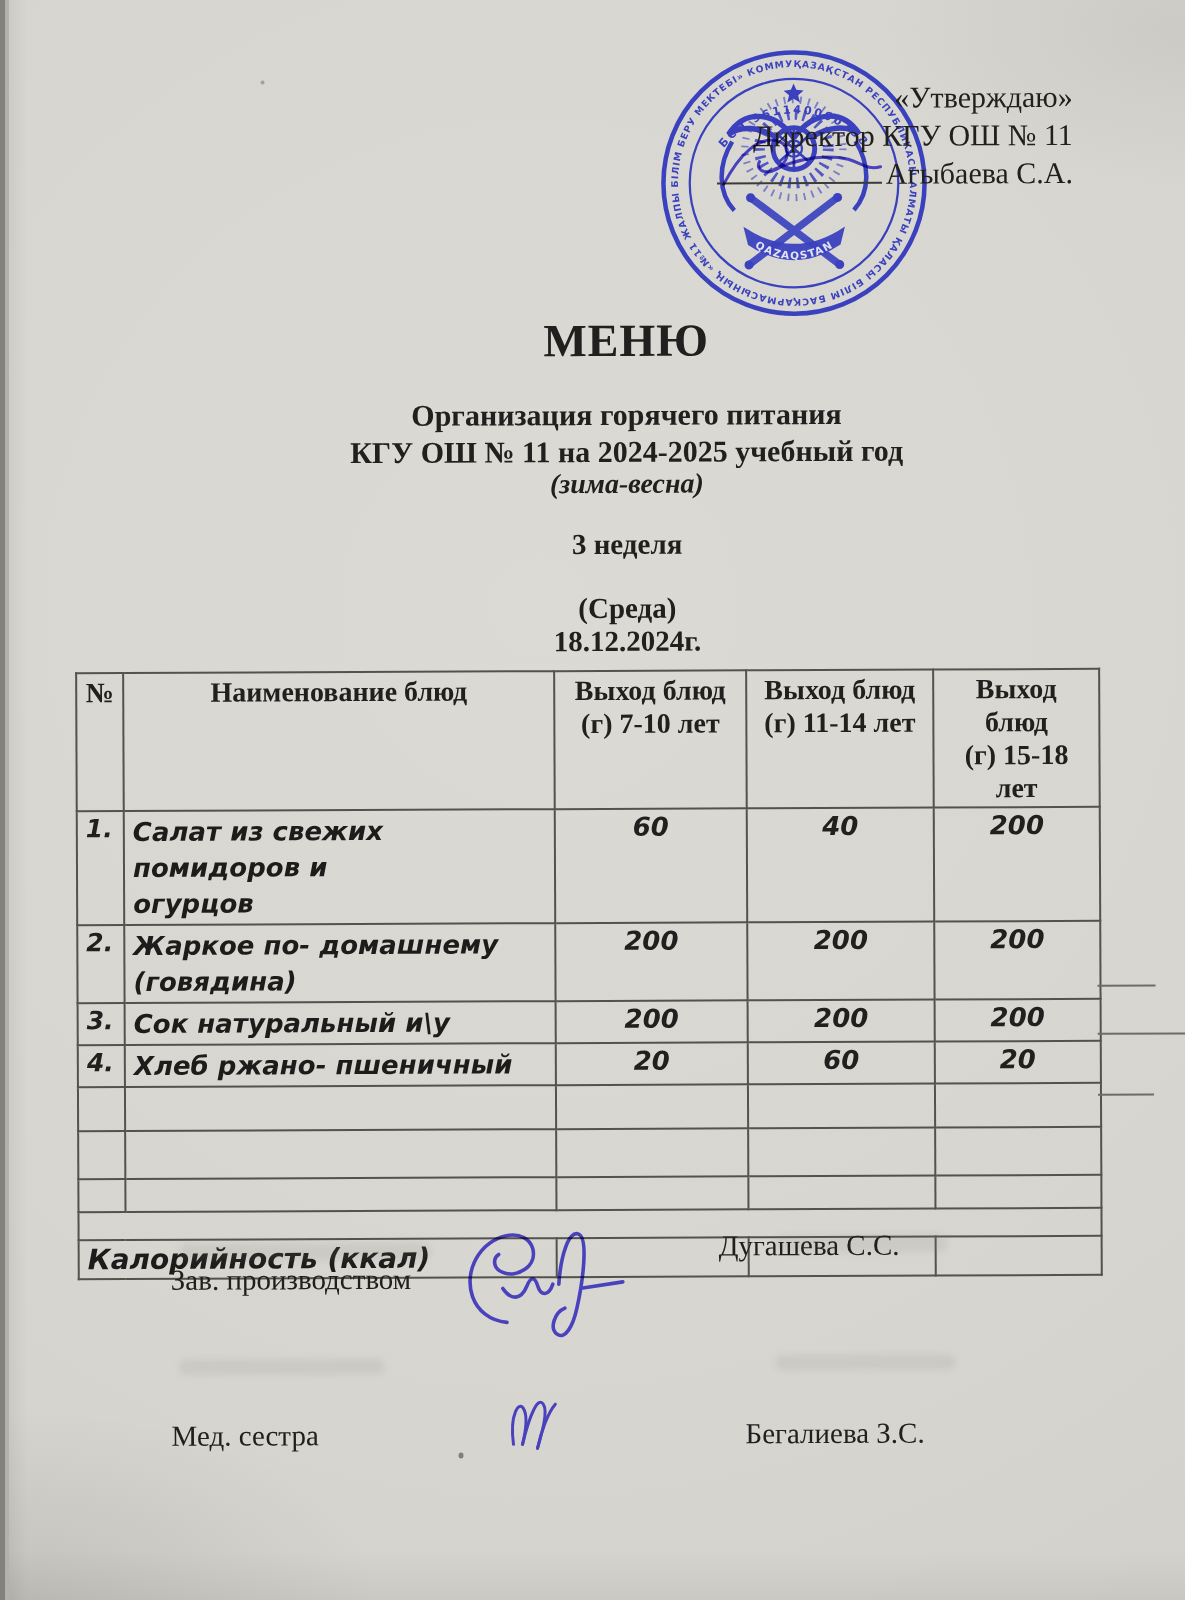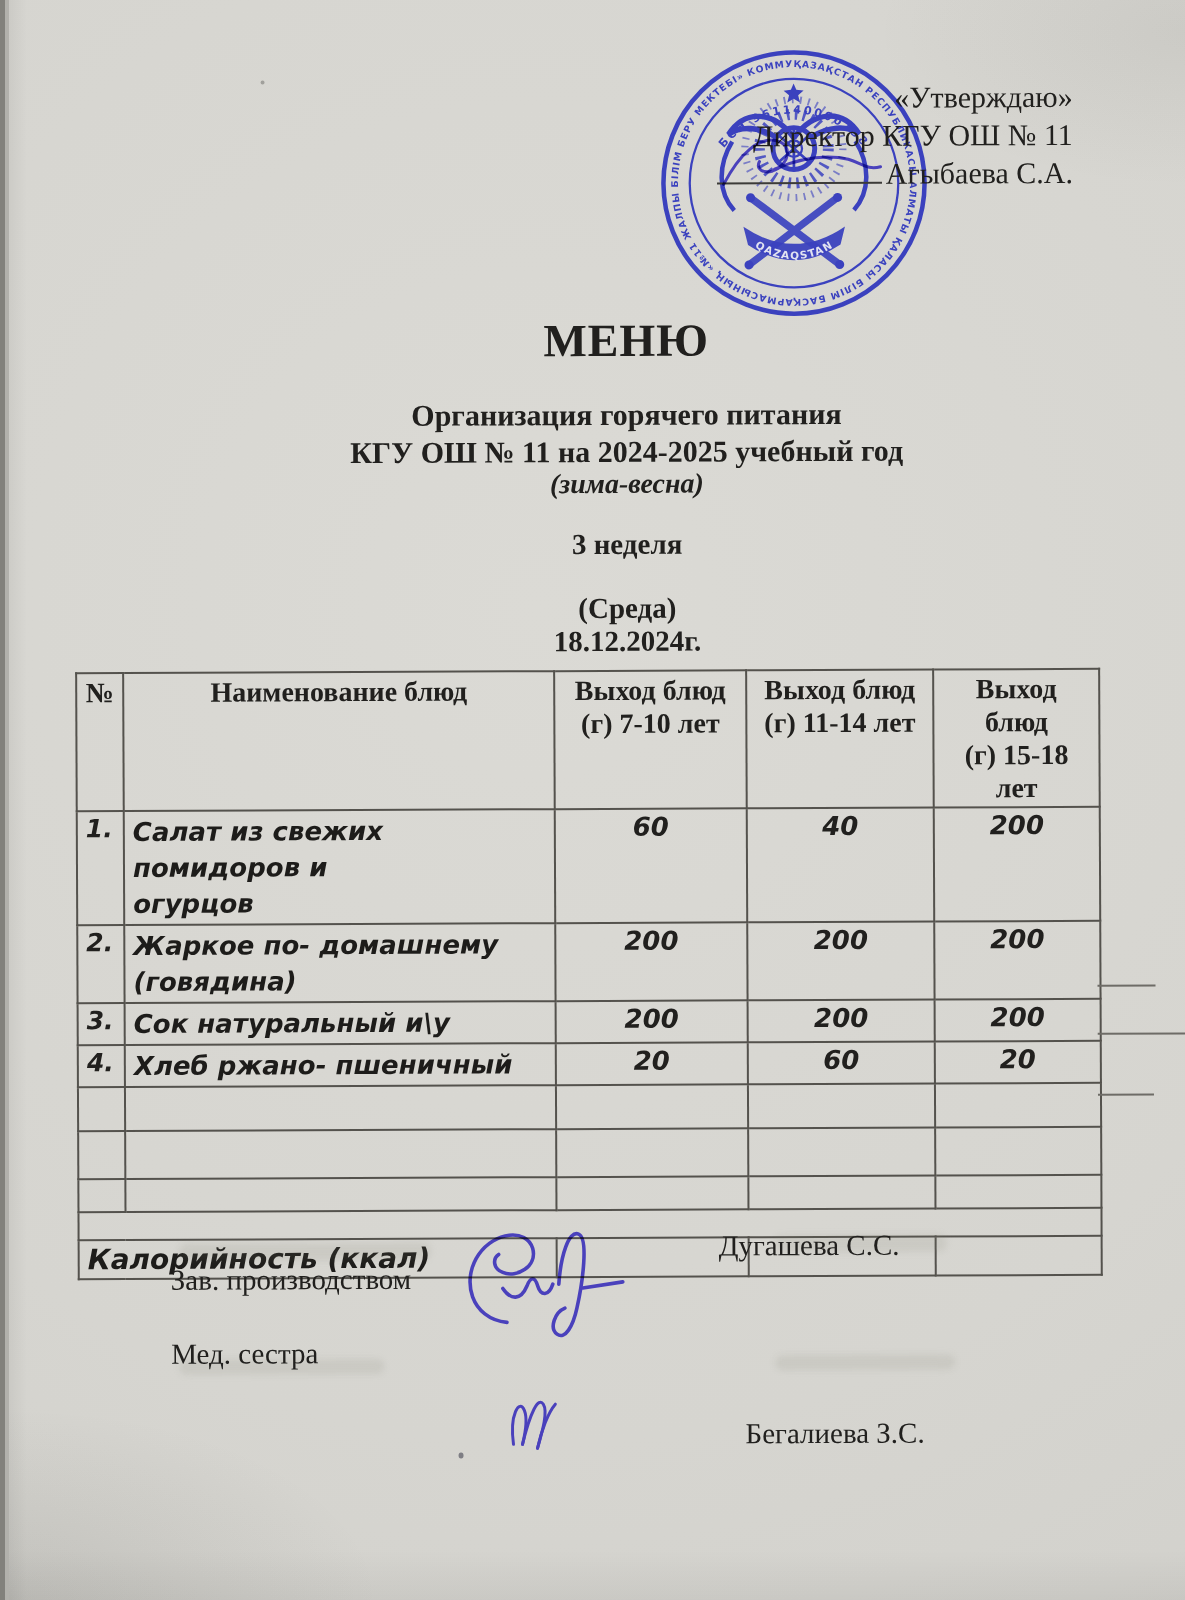--- a/index.html
+++ b/index.html
@@ -225,21 +225,21 @@
     <svg class="bigsig" viewBox="0 0 215 125">
       <g fill="none" stroke="#4a41bc" stroke-width="3.6" stroke-linecap="round">
         <path d="M66,100 C30,96 20,58 38,32 C54,9 86,6 92,26 C97,44 76,56 62,50 C52,46 52,36 58,32"></path>
         <path d="M62,66 C70,78 80,78 86,64 C90,54 94,54 97,64 C100,74 108,74 112,62"></path>
         <path d="M118,62 C120,34 128,8 138,12 C148,16 142,60 136,86 C132,104 124,118 116,112 C108,106 114,90 124,86"></path>
         <path d="M142,66 L182,60"></path>
       </g>
     </svg>
     <div class="sig-name" style="left:716px;top:1230px">Дугашева С.С.</div>
 
-    <div class="sig-role" style="left:168px;top:1336px">Мед. сестра</div>
+    <div class="sig-role" style="left:168px;top:1418px">Мед. сестра</div>
     <div class="ink-dot"></div>
     <svg class="medsig" viewBox="0 0 70 74">
       <g fill="none" stroke="#4a41bc" stroke-width="3" stroke-linecap="round">
         <path d="M16,58 C12,28 22,12 27,24 C31,34 27,50 25,58"></path>
         <path d="M25,58 C33,26 41,10 46,18 C51,26 44,48 40,62"></path>
         <path d="M40,62 C44,44 51,26 58,18"></path>
       </g>
     </svg>
     <div class="sig-name" style="left:742px;top:1418px">Бегалиева З.С.</div>
 

